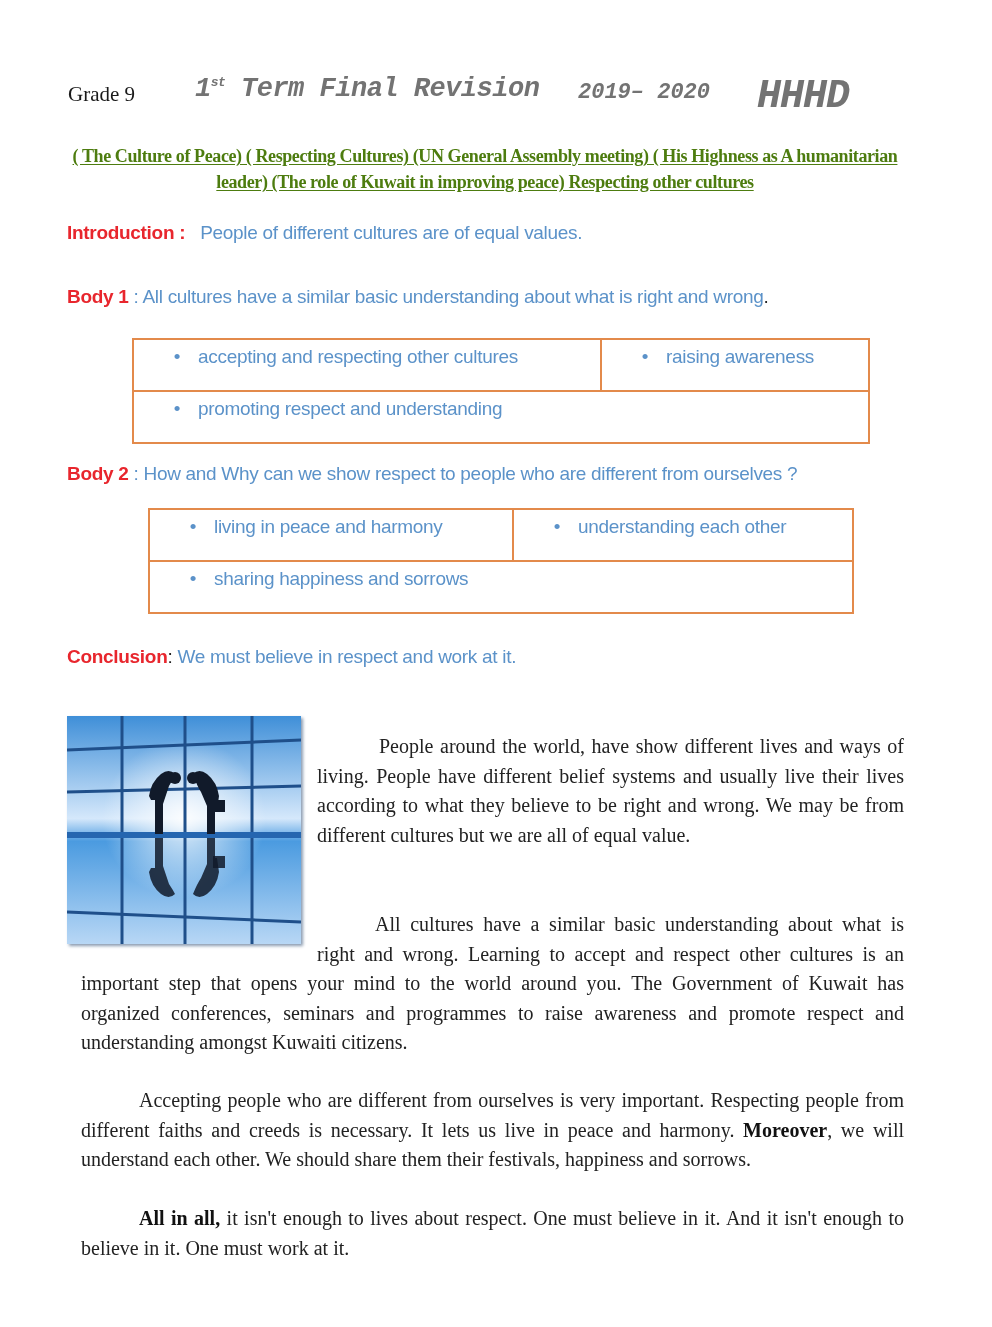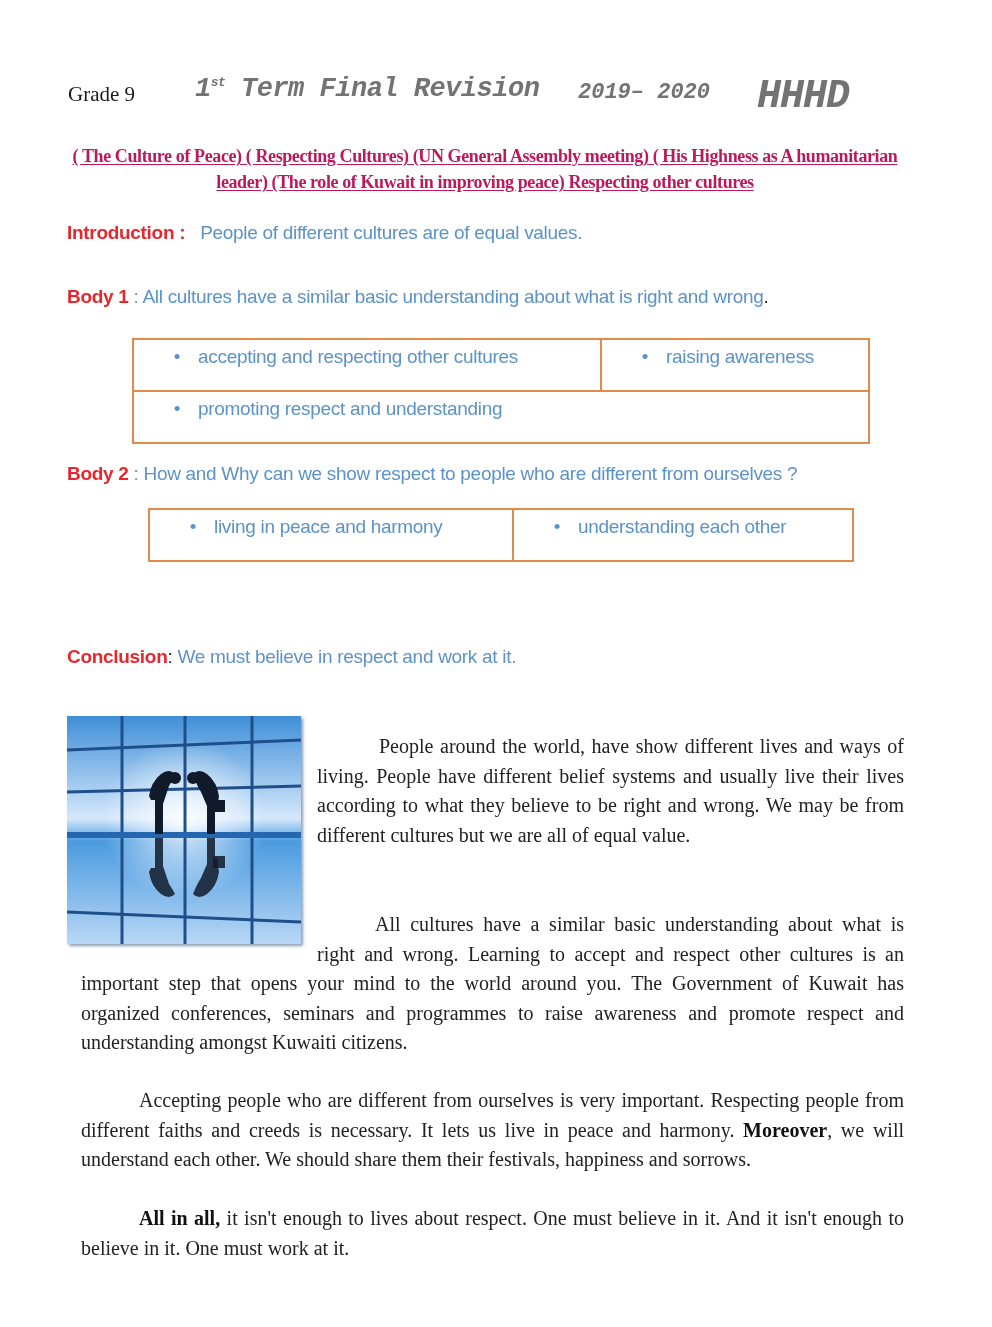--- a/index.html
+++ b/index.html
@@ -9,21 +9,21 @@
   }
   .abs { position: absolute; }
   .grade { left: 68px; top: 82px; font-size: 21px; font-family: "Liberation Serif", serif; color: #1a1a1a; }
   .script { font-family: Liberation Mono, monospace; font-style: italic; font-weight: bold; color: #737373; }
   .term { left: 195px; top: 74px; font-size: 27px; letter-spacing: -0.5px; }
   .term sup { font-size: 13px; }
   .year { left: 578px; top: 80px; font-size: 22px; }
   .hhhd { left: 757px; top: 74px; font-size: 40px; letter-spacing: -1px; }
   .topics {
     left: 70px; top: 143px; width: 830px; text-align: center;
-    font-size: 18px; line-height: 26px; color: #be185d; font-weight: bold;
+    font-size: 18px; line-height: 26px; color: #4d7c0f; font-weight: bold;
     text-decoration: underline; text-underline-offset: 2px; letter-spacing: -0.4px;
   }
   .label-red { color: #e8262d; font-weight: bold; }
   .blue { color: #5b92c9; }
   .line { font-family: "Liberation Sans", sans-serif; font-size: 19px; letter-spacing: -0.3px; }
   .intro { left: 67px; top: 222px; }
   .body1 { left: 67px; top: 286px; }
   .body2 { left: 67px; top: 463px; }
   .concl { left: 67px; top: 646px; }
   table.box {
@@ -82,20 +82,23 @@
 <div class="abs line body2">
   <span class="label-red">Body 2</span><span class="blue"> : </span><span class="blue">How and Why can we show respect to people who are different from ourselves ?</span>
 </div>
 
 <table class="box box2">
   <tbody>
       <tr>
     <td style="width:362px"><span class="bullet">•</span><span>living in peace and harmony</span></td>
     <td><span class="bullet">•</span><span>understanding each other</span></td>
   </tr>
+  <tr>
+    <td colspan="2"><span class="bullet">•</span><span>sharing happiness and sorrows</span></td>
+  </tr>
 </tbody>
   </table>
 
 <div class="abs line concl">
   <span class="label-red">Conclusion</span><span style="color:#222">: </span><span class="blue">We must believe in respect and work at it.</span>
 </div>
 
 <div class="abs photo" title="Two business people bowing to each other silhouetted against a blue glass window">
   <svg width="234" height="228" viewBox="0 0 234 228">
     <defs>

